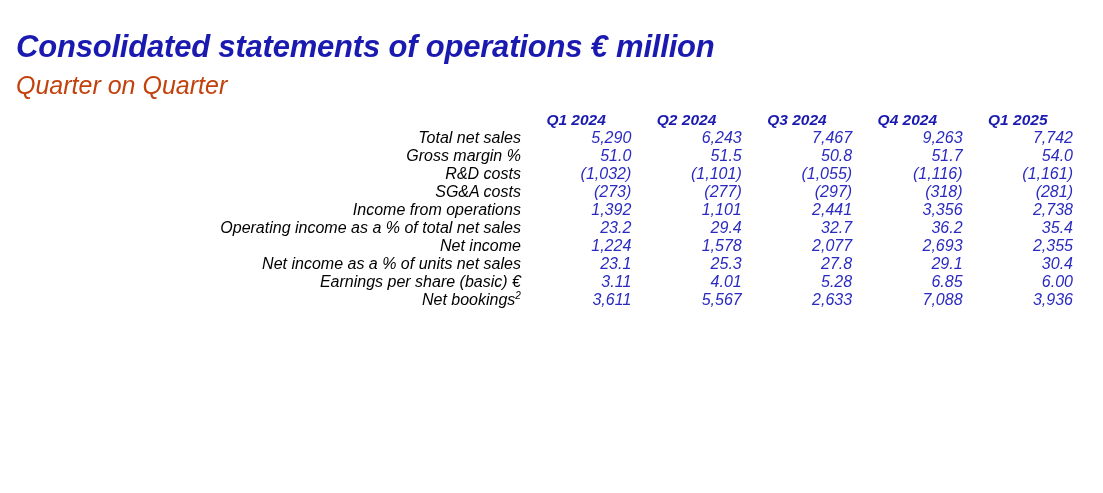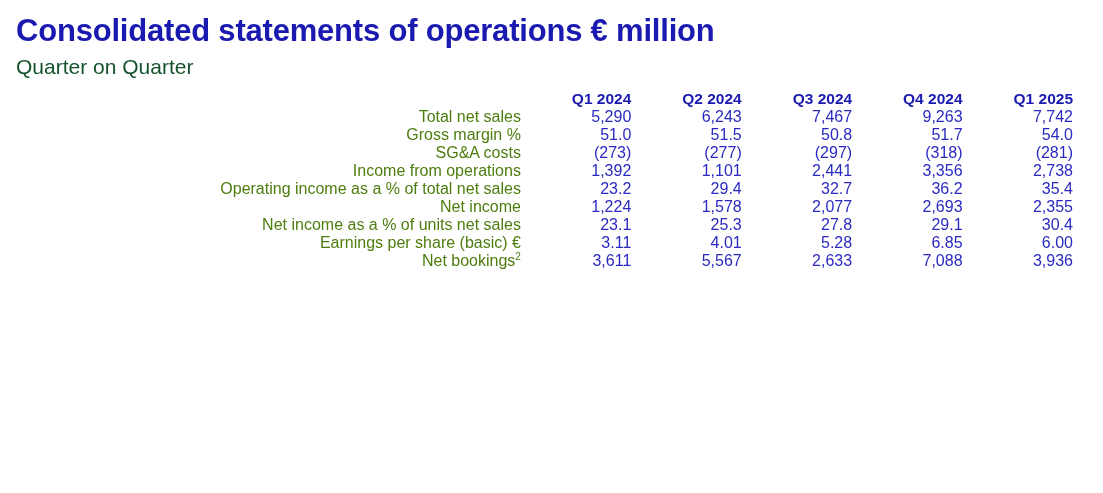--- a/index.html
+++ b/index.html
@@ -12,64 +12,64 @@
     height: 493px;
     font-family: "Liberation Sans", sans-serif;
     color: #1a1aa6;
     overflow: hidden;
   }
   .page {
     position: relative;
     width: 1103px;
     height: 345px;
     box-sizing: border-box;
-    padding: 12px 30px 0 14px;
+    padding: 28px 30px 0 14px;
+    font-style: italic;
   }
   .title {
     font-size: 31px;
     font-weight: bold;
     color: #1a1ab0;
     letter-spacing: -0.2px;
     margin: 0 0 2px 2px;
     line-height: 1.25;
   }
   .subtitle {
-    font-size: 21px;
+    font-size: 25px;
     font-weight: normal;
-    color: #14532d;
+    color: #c2410c;
     margin: 0 0 10px 2px;
     line-height: 1.3;
   }
   table.fin {
     border-collapse: collapse;
     width: 100%;
     table-layout: fixed;
     margin-top: 4px;
   }
   table.fin col.label { width: 505px; }
   table.fin col.q { width: 110px; }
   table.fin th, table.fin td {
     padding: 0;
     vertical-align: bottom;
   }
   .hdr-row th {
     font-size: 15.5px;
     font-weight: bold;
     color: #1a1ab0;
-    text-align: right;
     padding-bottom: 7px;
     padding-right: 14px;
   }
   .hdr-row th.label-col {
     text-align: left;
   }
   .row-label {
     text-align: right;
     font-size: 16px;
-    color: #4d7c0f;
+    color: #000000;
     padding-right: 18px;
     padding-bottom: 6px;
     white-space: nowrap;
   }
   .row-val {
     text-align: right;
     font-size: 16px;
     color: #2a2ac0;
     padding-right: 14px;
     padding-bottom: 6px;
@@ -122,20 +122,28 @@
 
       <tr>
         <td class="row-label"><span>Gross margin %</span></td>
         <td class="row-val">51.0</td>
         <td class="row-val">51.5</td>
         <td class="row-val">50.8</td>
         <td class="row-val">51.7</td>
         <td class="row-val">54.0</td>
       </tr>
 
+      <tr>
+        <td class="row-label"><span>R&amp;D costs</span></td>
+        <td class="row-val">(1,032)</td>
+        <td class="row-val">(1,101)</td>
+        <td class="row-val">(1,055)</td>
+        <td class="row-val">(1,116)</td>
+        <td class="row-val">(1,161)</td>
+      </tr>
 
       <tr>
         <td class="row-label"><span>SG&amp;A costs</span></td>
         <td class="row-val">(273)</td>
         <td class="row-val">(277)</td>
         <td class="row-val">(297)</td>
         <td class="row-val">(318)</td>
         <td class="row-val">(281)</td>
       </tr>
 

